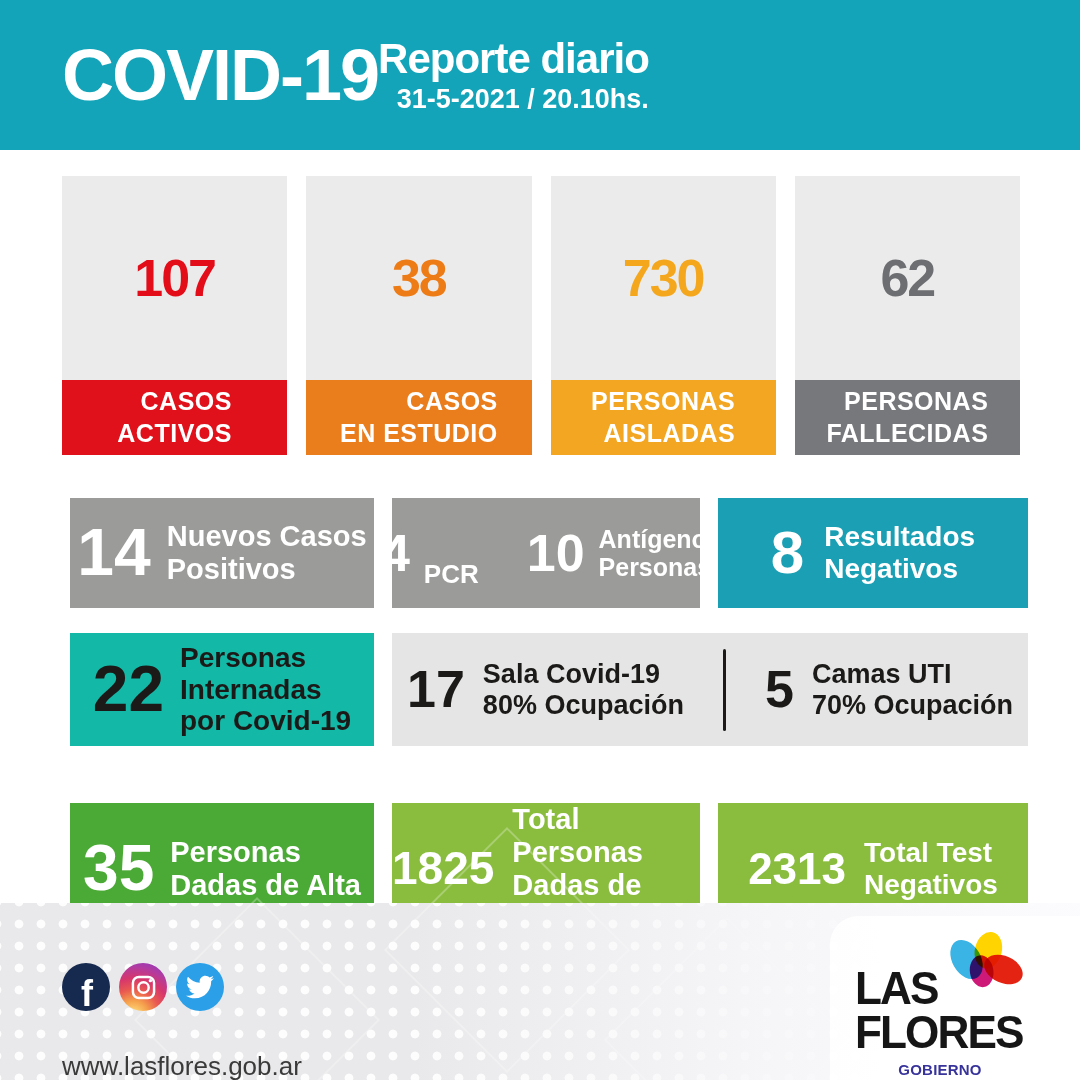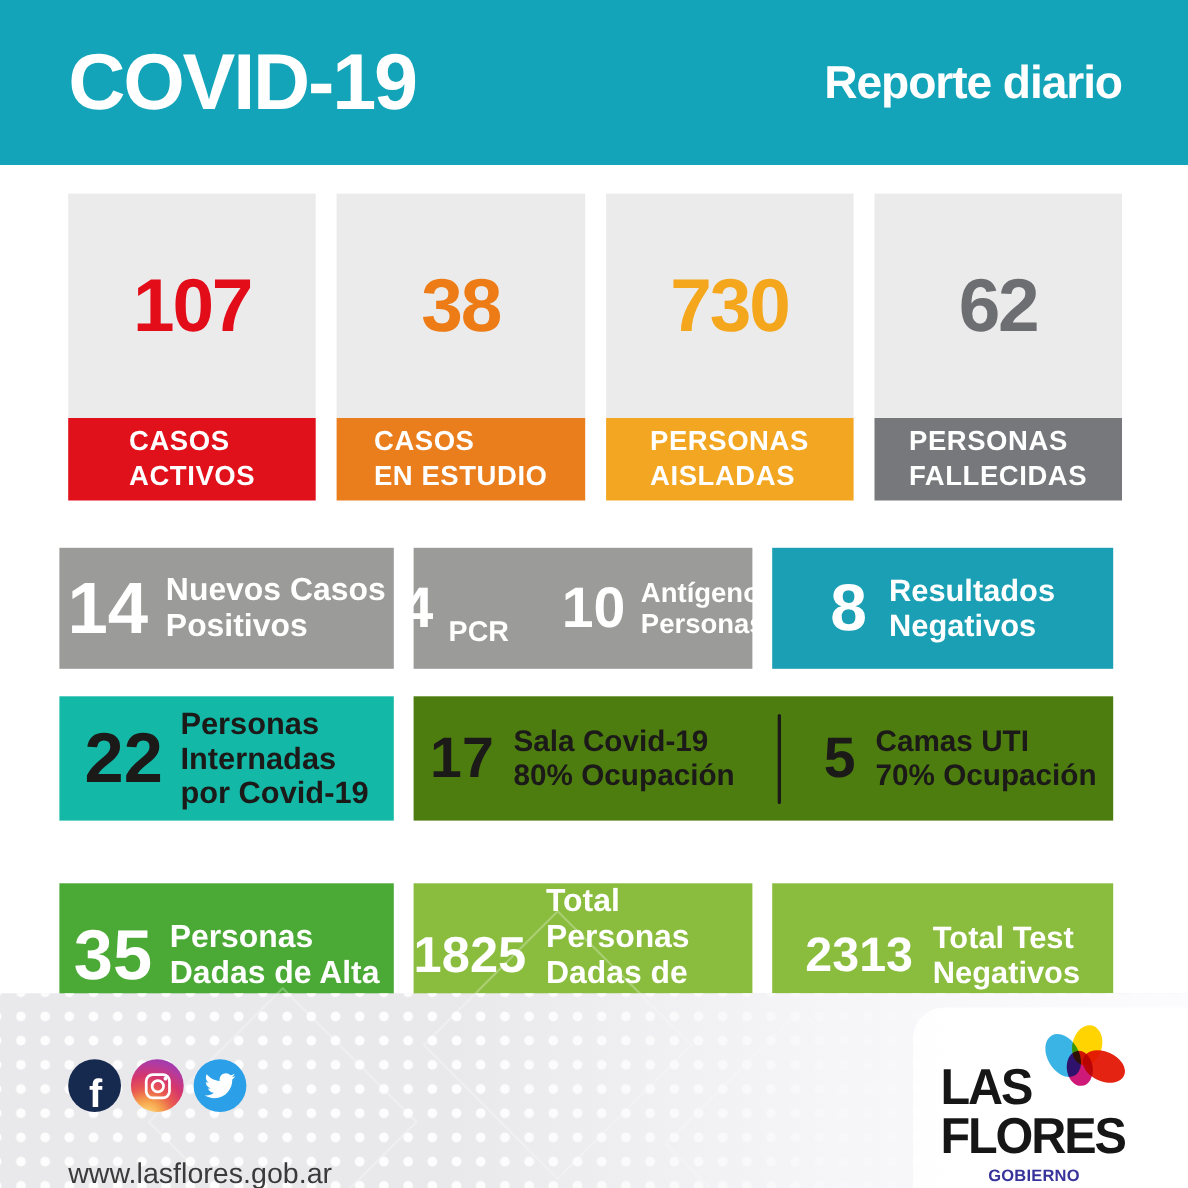--- a/index.html
+++ b/index.html
@@ -3,56 +3,56 @@
 <meta charset="utf-8">
 <style>
   html,body{margin:0;padding:0;background:#fff;}
   .canvas{
     position:relative;width:1080px;height:1080px;overflow:hidden;background:#ffffff;
     font-family:"Liberation Sans","DejaVu Sans",sans-serif;
   }
   
   .topbar{
     position:absolute;left:0;top:0;width:1080px;height:150px;background:#13a4b9;
-    display:flex;align-items:center;justify-content:space-between;
+    display:flex;align-items:center;justify-content:flex-start;
     padding:0 60px 0 62px;box-sizing:border-box;color:#fff;
   }
   .covid-title{font-size:72px;font-weight:700;letter-spacing:-2px;line-height:1;}
   .report-block{text-align:right;line-height:1.05;}
   .report-title{font-size:42px;font-weight:700;letter-spacing:-1px;}
   .report-date{font-size:27px;font-weight:700;margin-top:4px;letter-spacing:0;}
   
   .cards{
     position:absolute;left:62px;top:176px;width:958px;height:279px;
     display:grid;grid-template-columns:repeat(4,1fr);column-gap:19px;
   }
   .card{display:flex;flex-direction:column;}
   .card-top{height:204px;background:#ebebeb;display:flex;align-items:center;justify-content:center;}
-  .card-value{font-size:68px;font-weight:700;line-height:1;letter-spacing:-2px;}
+  .card-value{font-size:52px;font-weight:700;line-height:1;letter-spacing:-2px;}
   .c-red{color:#e30d1a;} .c-orange{color:#ee7c16;} .c-amber{color:#f4a71d;} .c-gray{color:#6d6e71;}
   .card-band{height:75px;display:flex;align-items:center;justify-content:center;}
   .bg-band-red{background:#e1111b;} .bg-band-orange{background:#ea7d1c;}
   .bg-band-amber{background:#f2a621;} .bg-band-gray{background:#77787b;}
   .card-label{
-    color:#fff;font-size:25px;font-weight:700;text-align:left;
+    color:#fff;font-size:25px;font-weight:700;text-align:right;
     white-space:pre-line;line-height:1.25;letter-spacing:.5px;
   }
   
   .row{
-    position:absolute;left:54px;width:958px;
+    position:absolute;left:70px;width:958px;
     display:grid;grid-template-columns:304px 308px 310px;column-gap:18px;
   }
   .row2{top:498px;height:110px;}
   .row3{top:633px;height:113px;}
   .row4{top:771px;height:112px;margin-top:32px;}
   .box{display:flex;align-items:center;justify-content:center;box-sizing:border-box;}
   .bg-gray{background:#9b9b99;color:#fff;}
   .bg-teal{background:#1a9fb4;color:#fff;}
   .bg-darkgray{background:#14b8a6;color:#1b1a18;}
-  .bg-lightgray{background:#4d7c0f;color:#1b1a18;}
+  .bg-lightgray{background:#e5e5e5;color:#1b1a18;}
   .bg-green{background:#4baa35;color:#fff;}
   .bg-lightgreen{background:#8abd3e;color:#fff;}
   .span2{grid-column:2 / 4;}
   .num{font-weight:700;line-height:.9;}
   .n66{font-size:66px;} .n64{font-size:64px;} .n60{font-size:60px;}
   .n52{font-size:52px;} .n46{font-size:46px;} .n44{font-size:44px;}
   .lbl{font-weight:700;white-space:pre-line;line-height:1.14;text-align:left;font-size:29px;}
   .lbl.s28{font-size:28px;} .lbl.s27{font-size:27px;} .lbl.s26{font-size:26px;margin-top:43px;} .lbl.s25{font-size:25px;}
   .gap16{gap:16px;} .gap18{gap:18px;} .gap14{gap:14px;} .gap20{gap:20px;}
   .vdiv{display:inline-block;width:3px;border-radius:2px;}
@@ -107,20 +107,21 @@
 </style>
 </head>
 <body>
 
 <div class="canvas">
 
   <header class="topbar">
     <div class="covid-title">COVID-19</div>
     <div class="report-block">
       <div class="report-title">Reporte diario</div>
+      <div class="report-date">31-5-2021 / 20.10hs.</div>
     </div>
   </header>
 
   <section class="cards">
     <div class="card">
       <div class="card-top">
         <div class="card-value c-red">107</div>
       </div>
       <div class="card-band bg-band-red">
         <div class="card-label">CASOS

